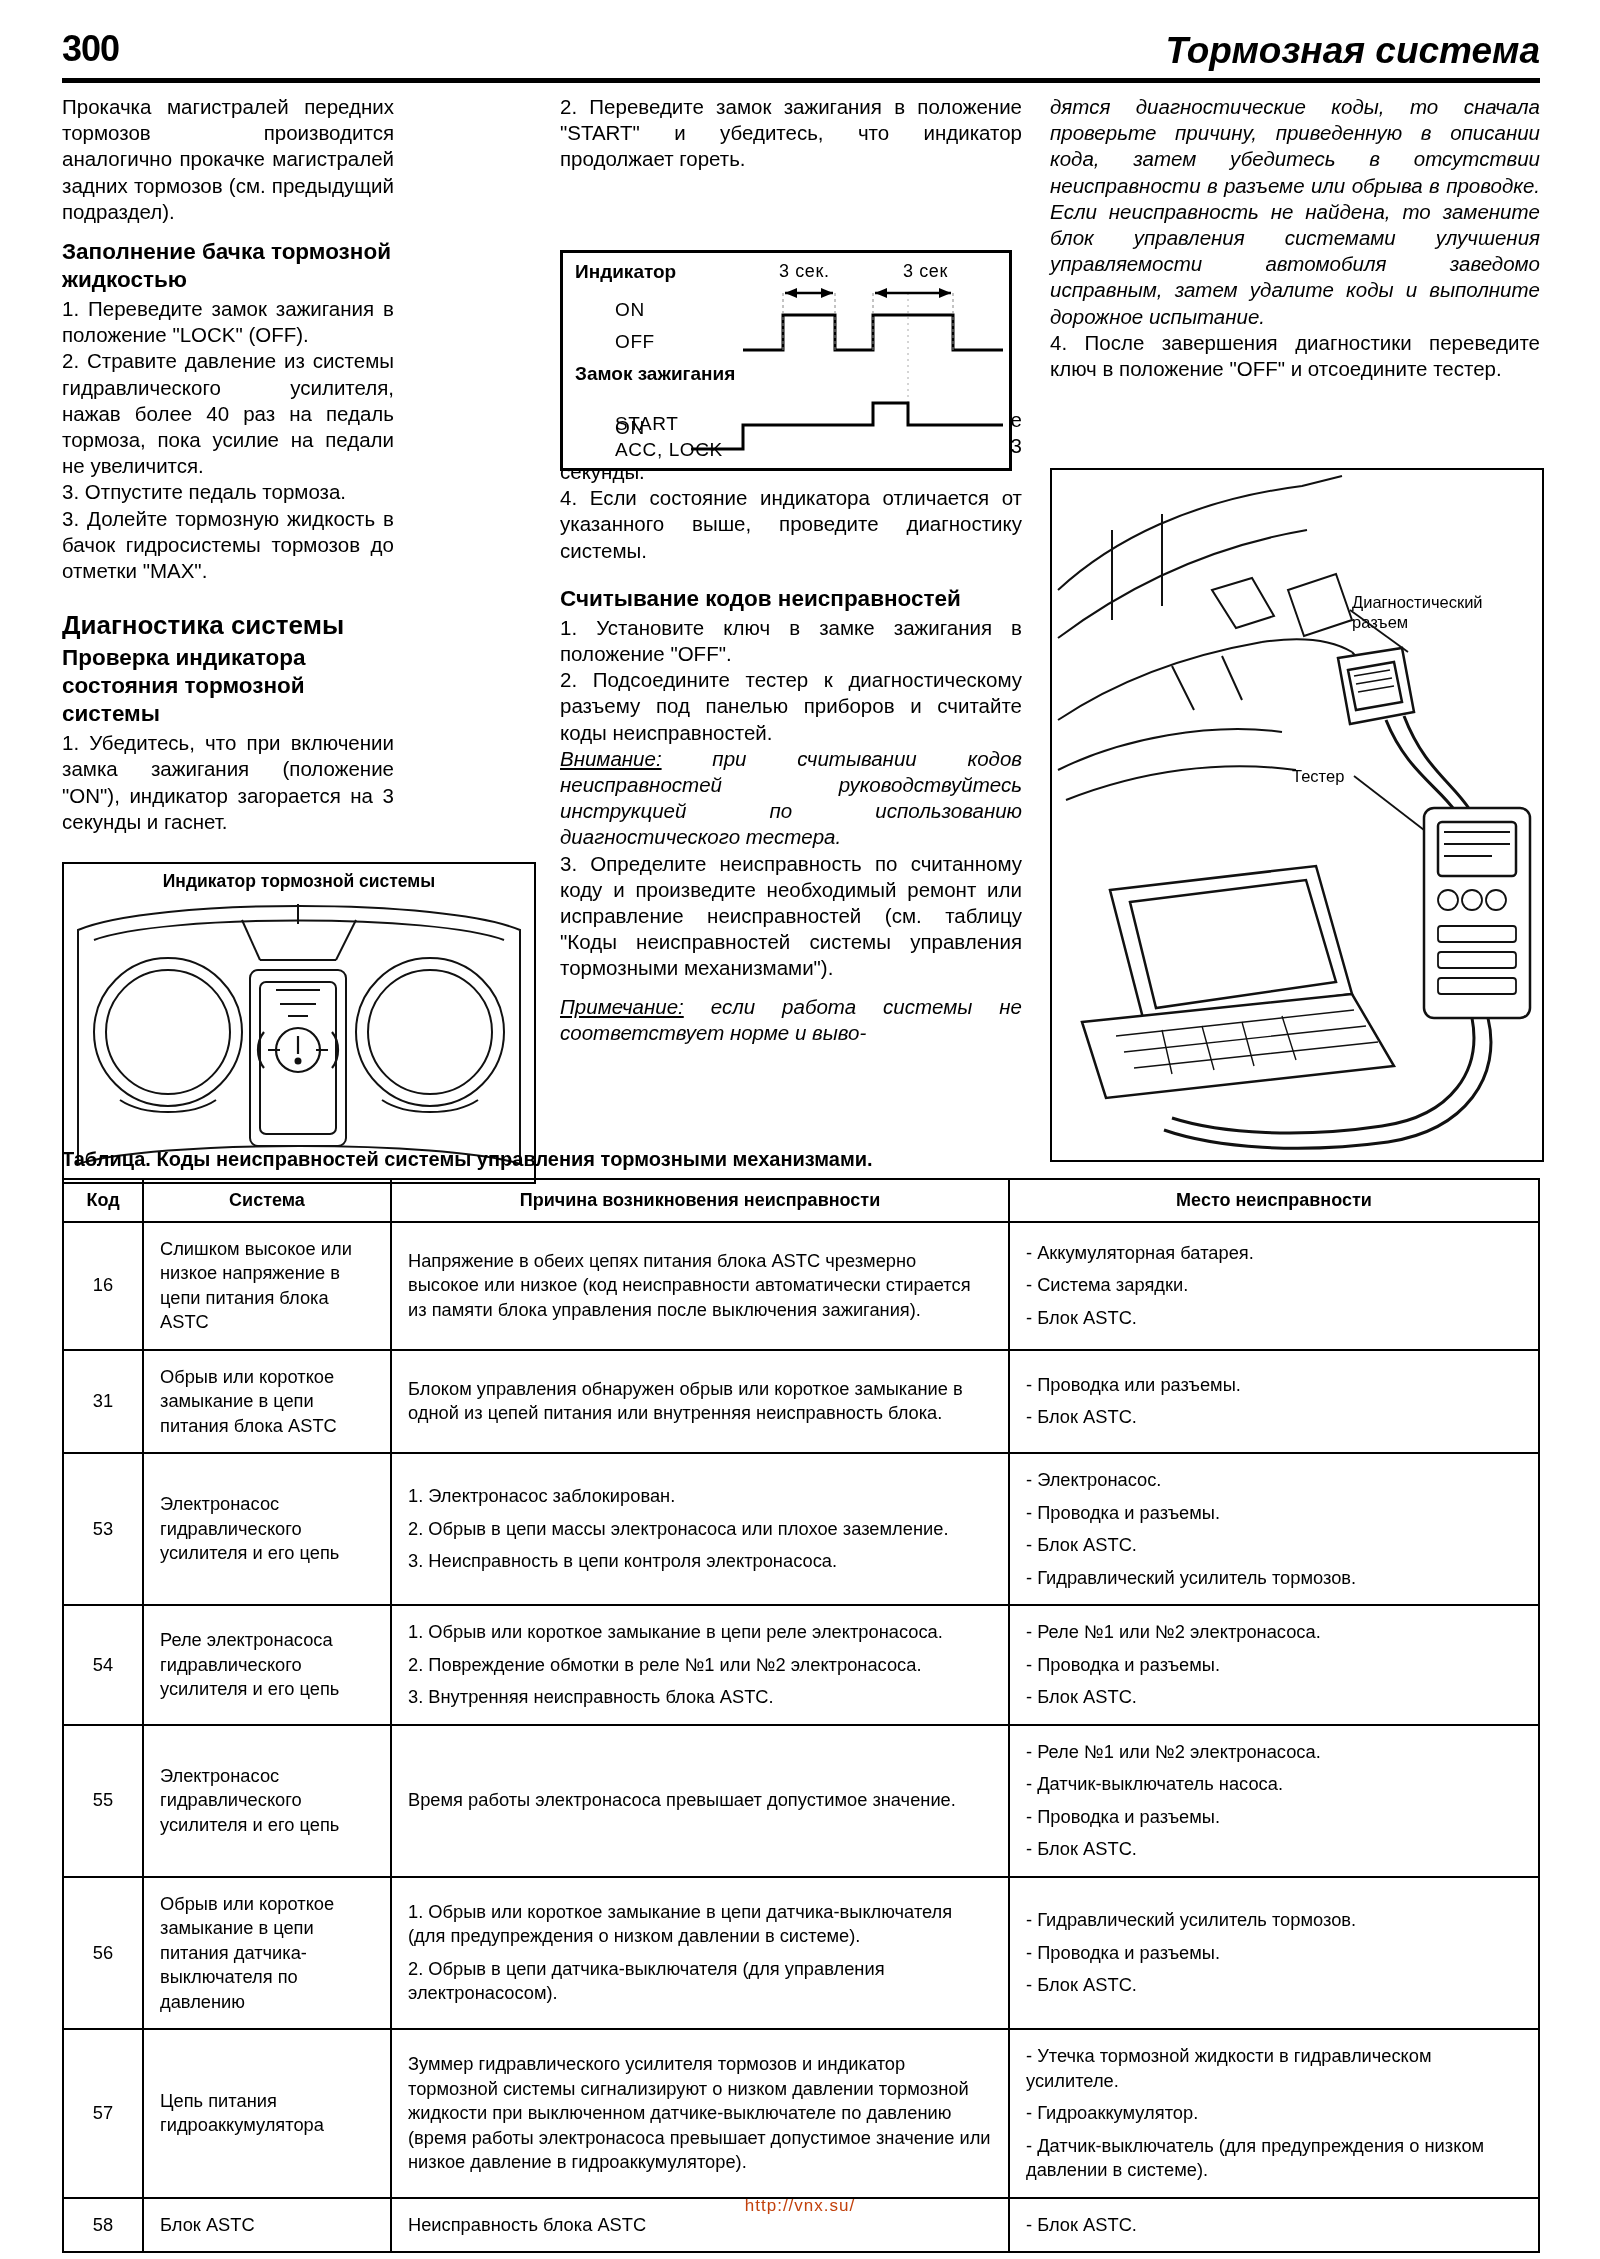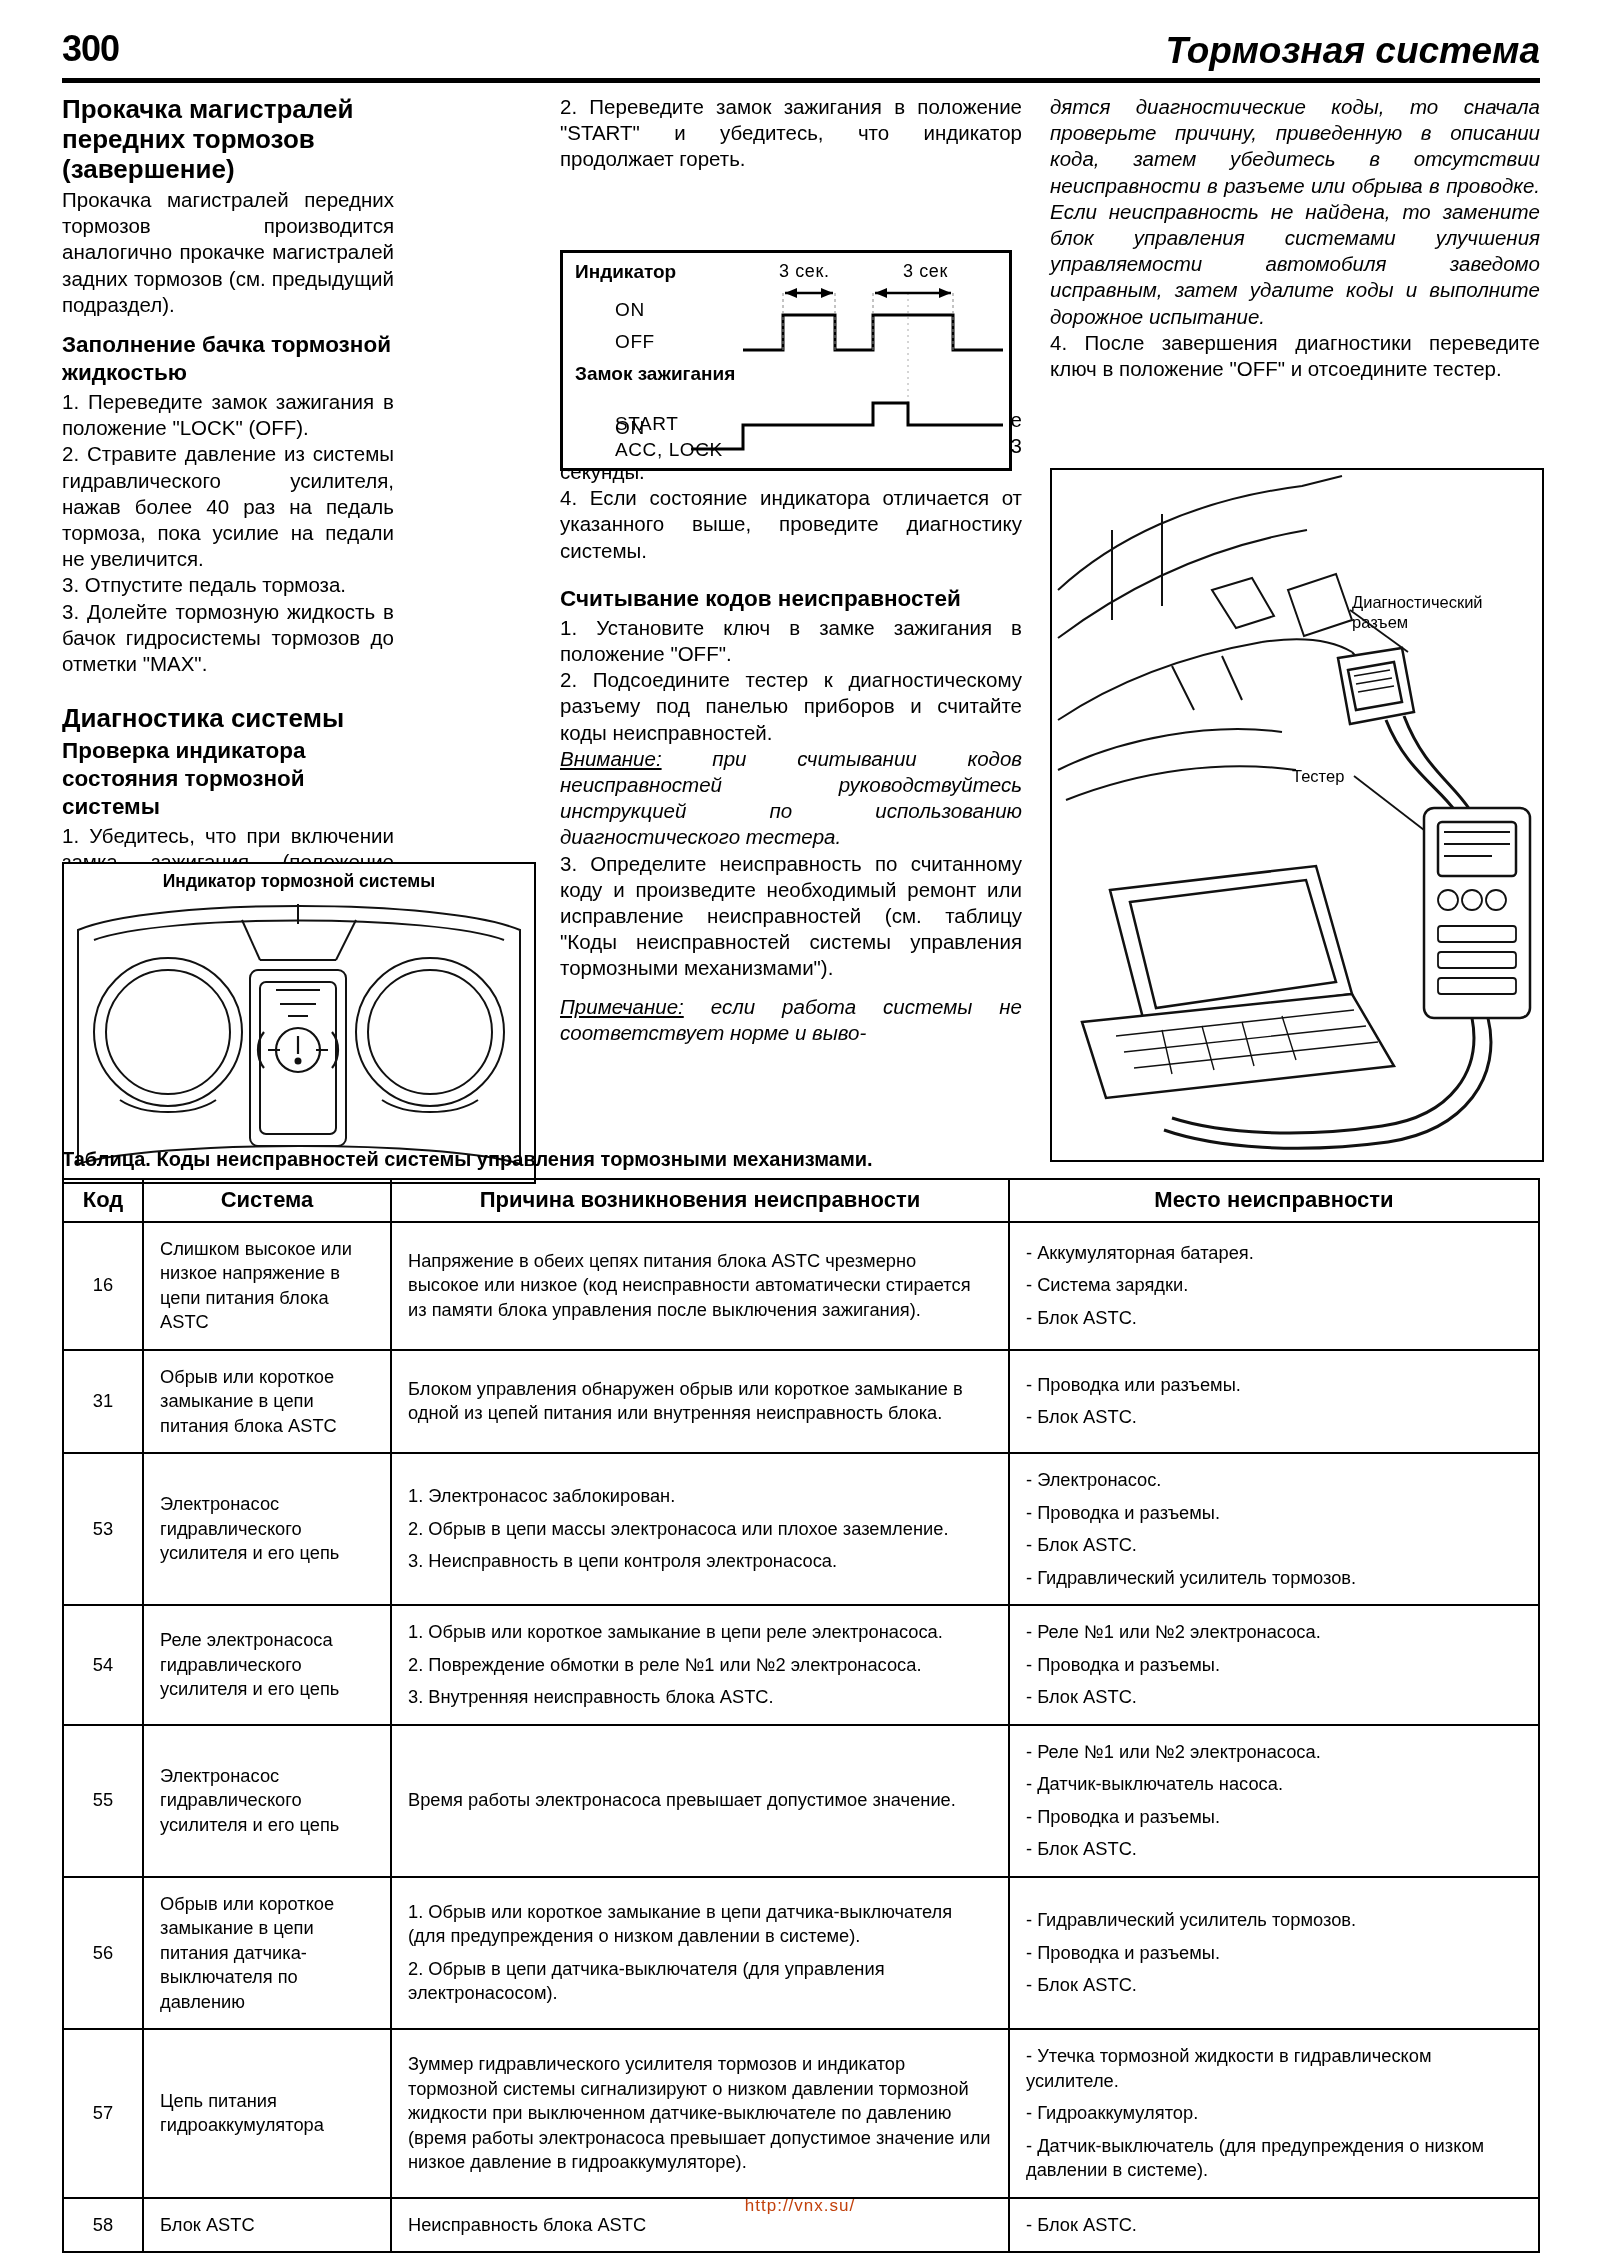--- a/index.html
+++ b/index.html
@@ -45,21 +45,21 @@
   
   .figtest{position:absolute;left:1050px;top:468px;width:490px;height:690px;
            border:2px solid #000;background:#fff;overflow:hidden;}
   .figtest .anno{position:absolute;font-size:16.5px;line-height:20px;}
 
   
   .tblcap{position:absolute;left:62px;top:1148px;font-size:20px;font-weight:bold;}
   table.codes{position:absolute;left:62px;top:1178px;width:1478px;
               border-collapse:collapse;font-size:18.3px;line-height:24.5px;}
   table.codes th,table.codes td{border:2px solid #000;padding:6px 8px;vertical-align:middle;}
-  table.codes thead th{text-align:center;font-weight:bold;font-size:22px;padding:8px 4px;}
+  table.codes thead th{text-align:center;font-weight:bold;font-size:18px;padding:8px 4px;}
   table.codes td.code{width:62px;text-align:center;font-weight:normal;}
   table.codes td.sys{width:230px;}
   table.codes td.cause{width:600px;}
   table.codes td.place{width:none;}
   table.codes td.cause,table.codes td.place{vertical-align:middle;}
   table.codes td p{margin:8px;}
 
   
   .foot{position:absolute;left:0;top:2196px;width:1600px;text-align:center;
         font-size:17px;color:#c2410c;letter-spacing:1px;}
@@ -69,21 +69,20 @@
 
 <div class="page">
 
   <div class="hdr">
     <div class="pageno">300</div>
     <div class="title">Тормозная система</div>
   </div>
   <div class="rule"></div>
 
   <div class="col c1">
-    <h2 class="big">Прокачка магистралей передних тормозов (завершение)</h2>
     <p class="t">Прокачка магистралей передних тормозов производится аналогично прокачке магистралей задних тормозов (см. предыдущий подраздел).</p>
 
     <h3 class="sub">Заполнение бачка тормозной жидкостью</h3>
     <p class="t">1. Переведите замок зажигания в положение "LOCK" (OFF).</p>
     <p class="t">2. Стравите давление из системы гидравлического усилителя, нажав более 40 раз на педаль тормоза, пока усилие на педали не увеличится.</p>
     <p class="t">3. Отпустите педаль тормоза.</p>
     <p class="t">3. Долейте тормозную жидкость в бачок гидросистемы тормозов до отметки "MAX".</p>
 
     <h2 class="big" style="margin-top:26px;">Диагностика системы</h2>
     <h3 class="sub tight" style="margin-top:4px;">Проверка индикатора состояния тормозной системы</h3>

